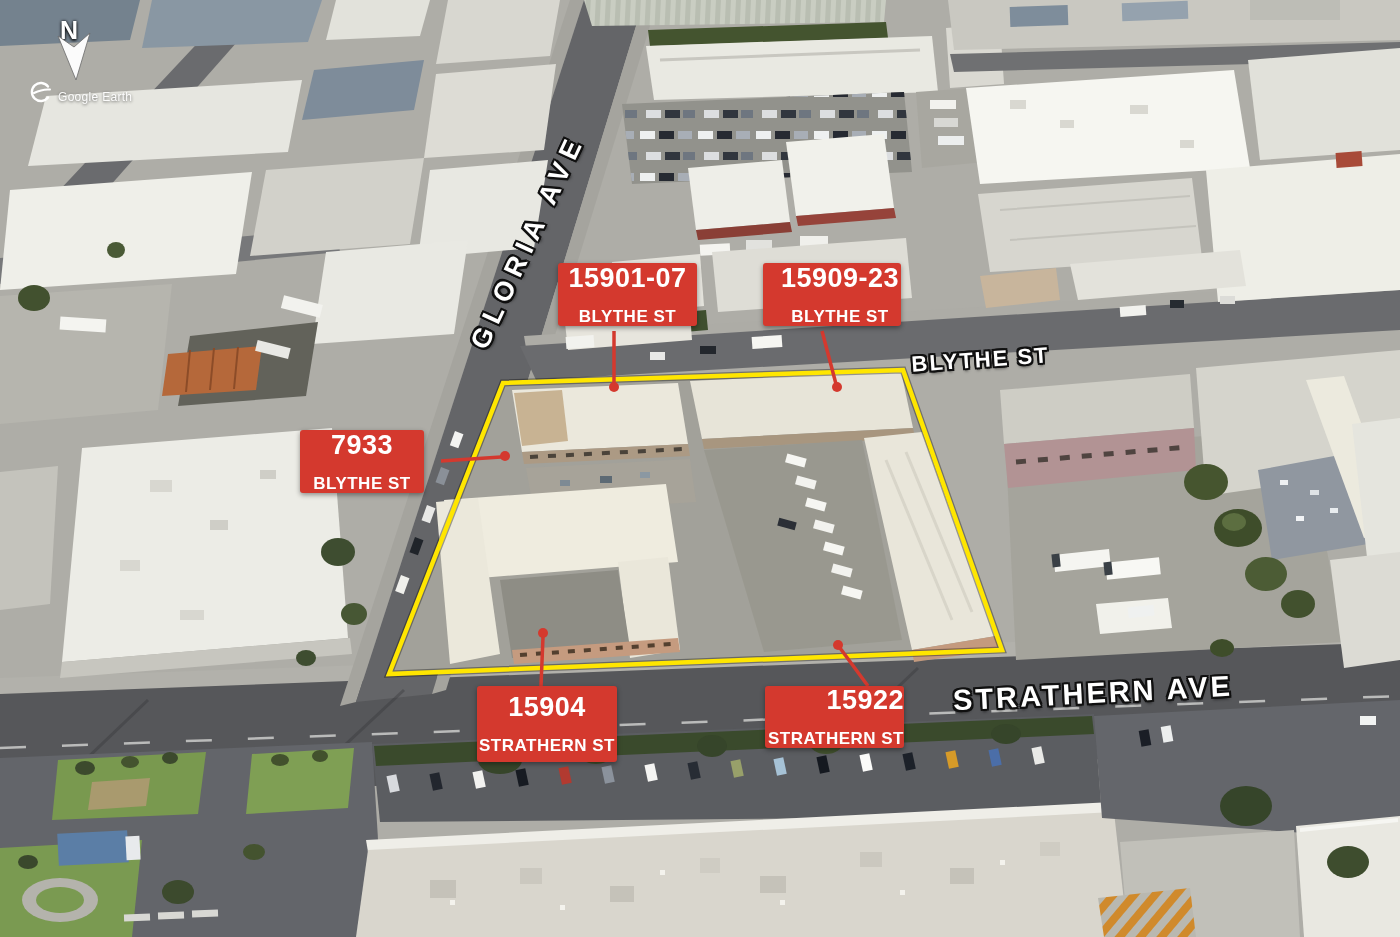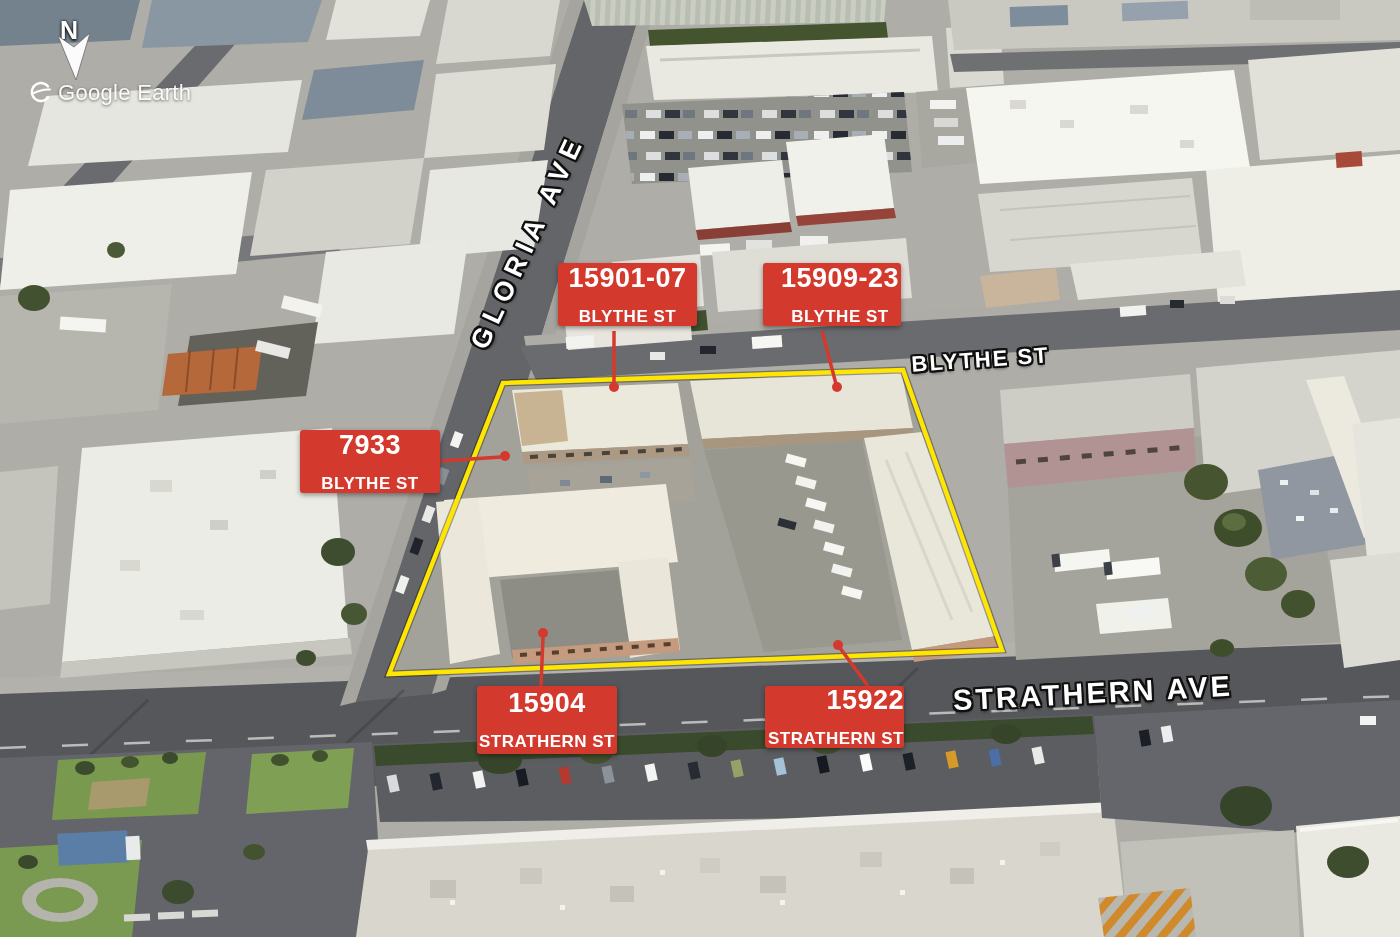--- a/index.html
+++ b/index.html
@@ -31,22 +31,22 @@
   }
   #st-gloria{left:398px;top:226px;width:260px;font-size:27px;letter-spacing:7px;transform:rotate(-65deg);}
   #st-blythe{left:903px;top:347px;width:155px;font-size:22px;letter-spacing:2px;transform:rotate(-4deg);}
   #st-strathern{left:952px;top:677px;width:282px;font-size:29px;letter-spacing:3px;transform:rotate(-3deg);}
   .compass-n{
     position:absolute;left:60px;top:16px;font-size:25px;font-weight:700;color:#fff;
     text-shadow:0 0 3px #000,0 2px 3px rgba(0,0,0,.7);
   }
   .compass-arrow{position:absolute;left:46px;top:32px;}
   .ge-logo{
-    position:absolute;left:28px;top:80px;display:flex;align-items:flex-start;gap:6px;
-    color:rgba(255,255,255,.95);font-size:22px;letter-spacing:.3px;font-weight:500;
+    position:absolute;left:28px;top:80px;display:flex;align-items:flex-end;gap:6px;
+    color:rgba(255,255,255,.95);font-size:12px;letter-spacing:.3px;font-weight:500;
     text-shadow:0 1px 3px rgba(0,0,0,.6);
   }
   .boundary-under{fill:none;stroke:rgba(0,0,0,.35);stroke-width:7;}
   .boundary{fill:none;stroke:var(--boundary);stroke-width:4.5;stroke-linejoin:miter;}
   .leader line{stroke:var(--leader);stroke-width:3.5;}
   .leader circle{fill:var(--leader);}
 </style>
 </head>
 <body>
 
@@ -337,25 +337,25 @@
   </svg>
 
   <div class="plabel" style="left:558px;top:263px;width:139px;height:63px;">
     <span class="l1">15901-07</span>
     <span class="l2">BLYTHE ST</span>
   </div>
   <div class="plabel" style="left:763px;top:263px;width:138px;height:63px;padding-left:16px;">
     <span class="l1">15909-23</span>
     <span class="l2">BLYTHE ST</span>
   </div>
-  <div class="plabel" style="left:300px;top:430px;width:140px;height:63px;">
+  <div class="plabel" style="left:300px;top:430px;width:124px;height:63px;">
     <span class="l1">7933</span>
     <span class="l2">BLYTHE ST</span>
   </div>
-  <div class="plabel" style="left:477px;top:686px;width:140px;height:68px;">
+  <div class="plabel" style="left:477px;top:686px;width:140px;height:76px;">
     <span class="l1">15904</span>
     <span class="l2">STRATHERN ST</span>
   </div>
   <div class="plabel" style="left:765px;top:686px;width:139px;height:62px;align-items:flex-end;">
     <span class="l1">15922</span>
     <span class="l2">STRATHERN ST</span>
   </div>
 
   <div class="street" id="st-gloria">GLORIA AVE</div>
   <div class="street" id="st-blythe">BLYTHE ST</div>

